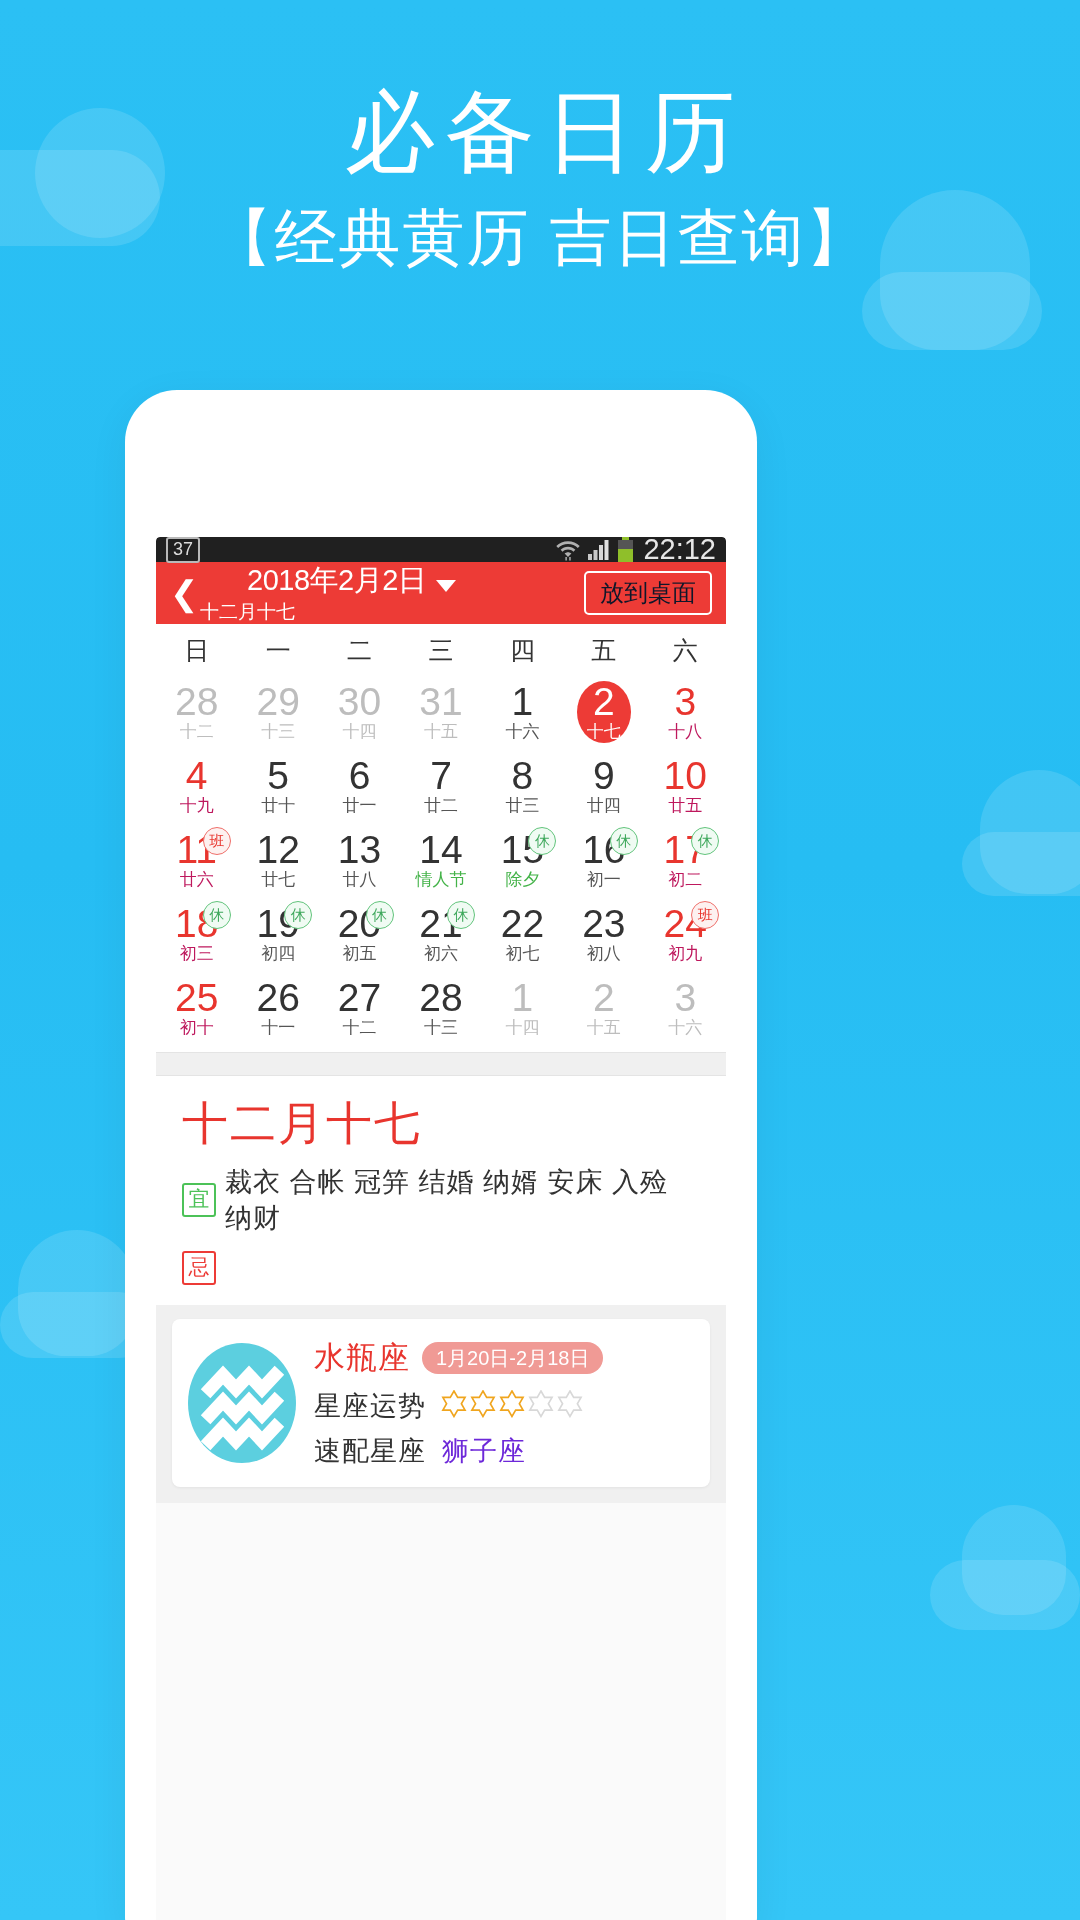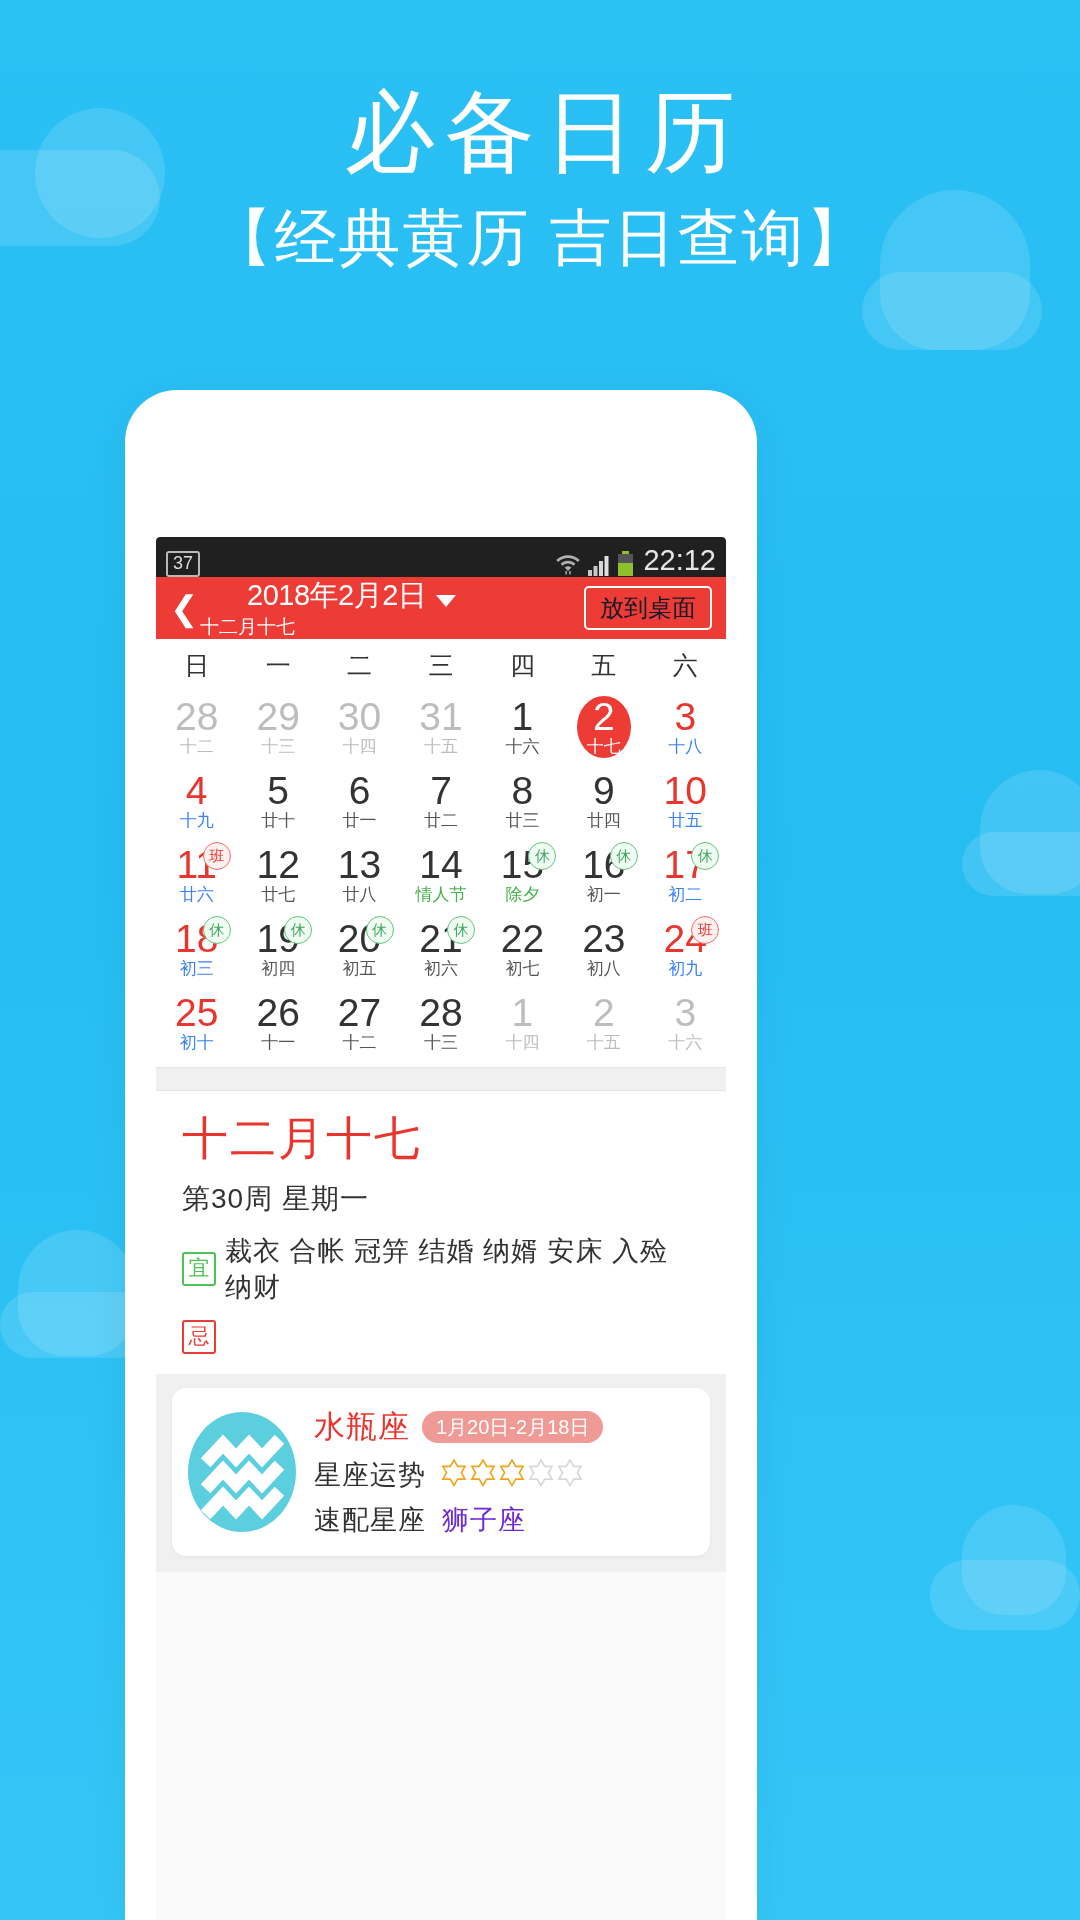--- a/index.html
+++ b/index.html
@@ -88,24 +88,24 @@
     top: 147px;
     width: 570px;
     height: 1393px;
     background: #fafafa;
     overflow: hidden;
     border-radius: 4px 4px 0 0;
   }
 
   
   #statusbar {
-    height: 40px;
+    height: 25px;
     background: #202020;
     display: flex;
-    align-items: flex-end;
+    align-items: center;
     padding: 0 10px;
     border-radius: 4px 4px 0 0;
   }
   .sb-badge {
     border: 2px solid #b9b9b9;
     border-radius: 3px;
     color: #dcdcdc;
     font-size: 18px;
     padding: 0px 5px 1px 5px;
     line-height: 21px;
@@ -199,21 +199,21 @@
   }
   .day-lunar {
     font-size: 17px;
     line-height: 22px;
     color: #555555;
     margin-top: 1px;
   }
   .t-muted .day-num { color: #bdbdbd; }
   .t-muted .day-lunar { color: #bdbdbd; }
   .t-red .day-num { color: #e8352e; }
-  .t-red .day-lunar { color: #3b82f6; }
+  .t-red .day-lunar { color: #be185d; }
   .lunar-green { color: #44b349 !important; }
   .cal-cell.selected .sel-bubble {
     position: absolute;
     width: 54px;
     height: 62px;
     border-radius: 50%;
     background: #ed3b36;
     top: 5px;
     left: 50%;
     transform: translateX(-50%);
@@ -289,21 +289,21 @@
     letter-spacing: 1px;
   }
 
   
   #zodiac-wrap {
     background: #f0f0f0;
     padding: 14px 16px 16px 16px;
   }
   #zodiac-card {
     background: #ffffff;
-    border-radius: 14px;
+    border-radius: 8px;
     padding: 18px 16px;
     display: flex;
     align-items: center;
     box-shadow: 0 1px 3px rgba(0,0,0,0.06);
   }
   #zodiac-avatar {
     width: 108px;
     height: 120px;
     flex: 0 0 108px;
     border-radius: 50%;
@@ -597,21 +597,20 @@
               <div class="day-lunar">十六</div>
             </div>
           </div>
         </div>
     </div>
 
     <div id="strip"></div>
 
     <div id="detail">
       <div id="detail-lunar-big">十二月十七</div>
-      <div id="detail-week">第30周 星期一</div>
       <div class="yiji-row">
         <div class="yiji-mark mark-yi">宜</div>
         <div class="yiji-text">裁衣 合帐 冠笄 结婚 纳婿 安床 入殓 纳财</div>
       </div>
       <div class="yiji-row">
         <div class="yiji-mark mark-ji">忌</div>
       </div>
     </div>
 
     <div id="zodiac-wrap">

